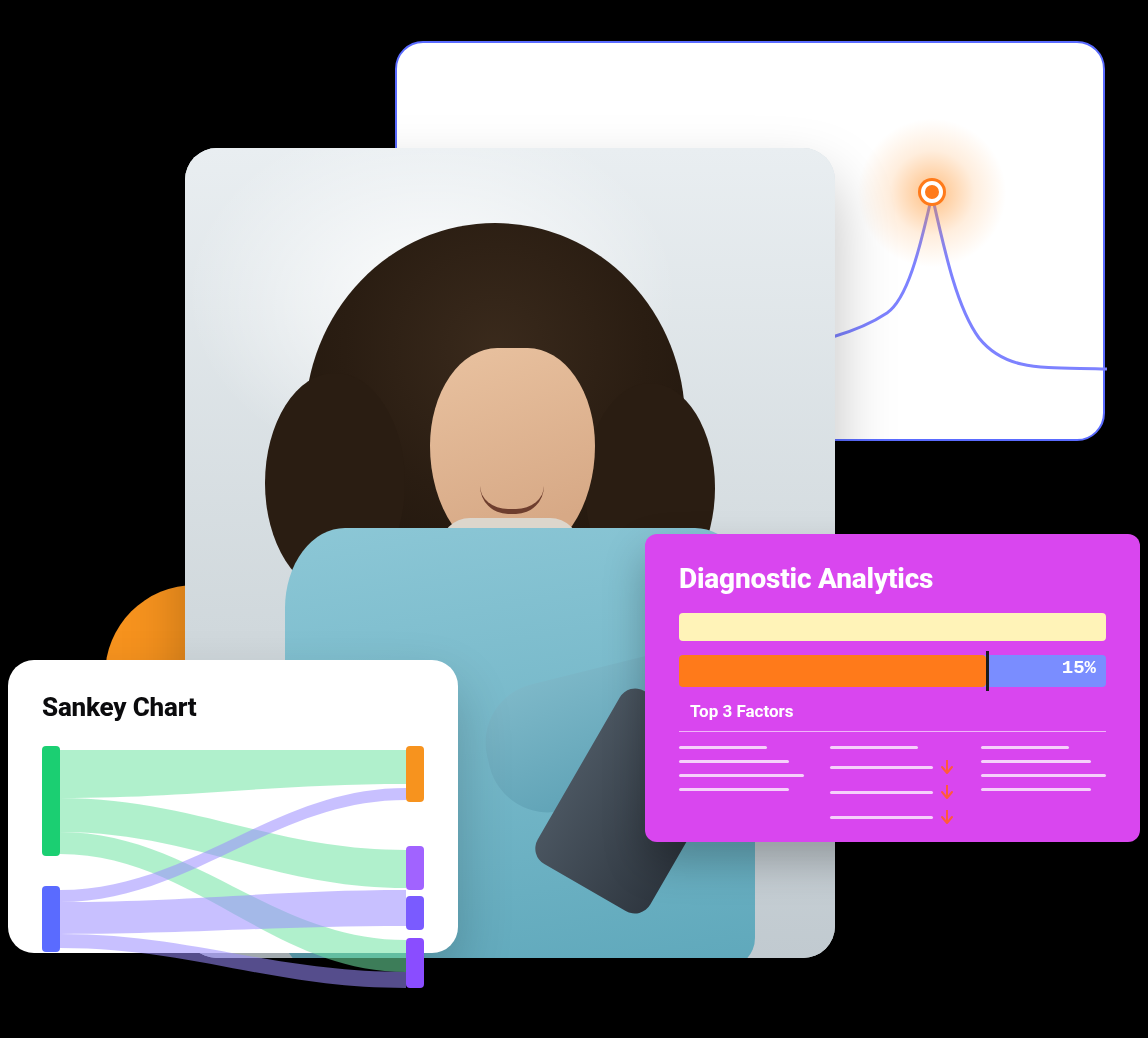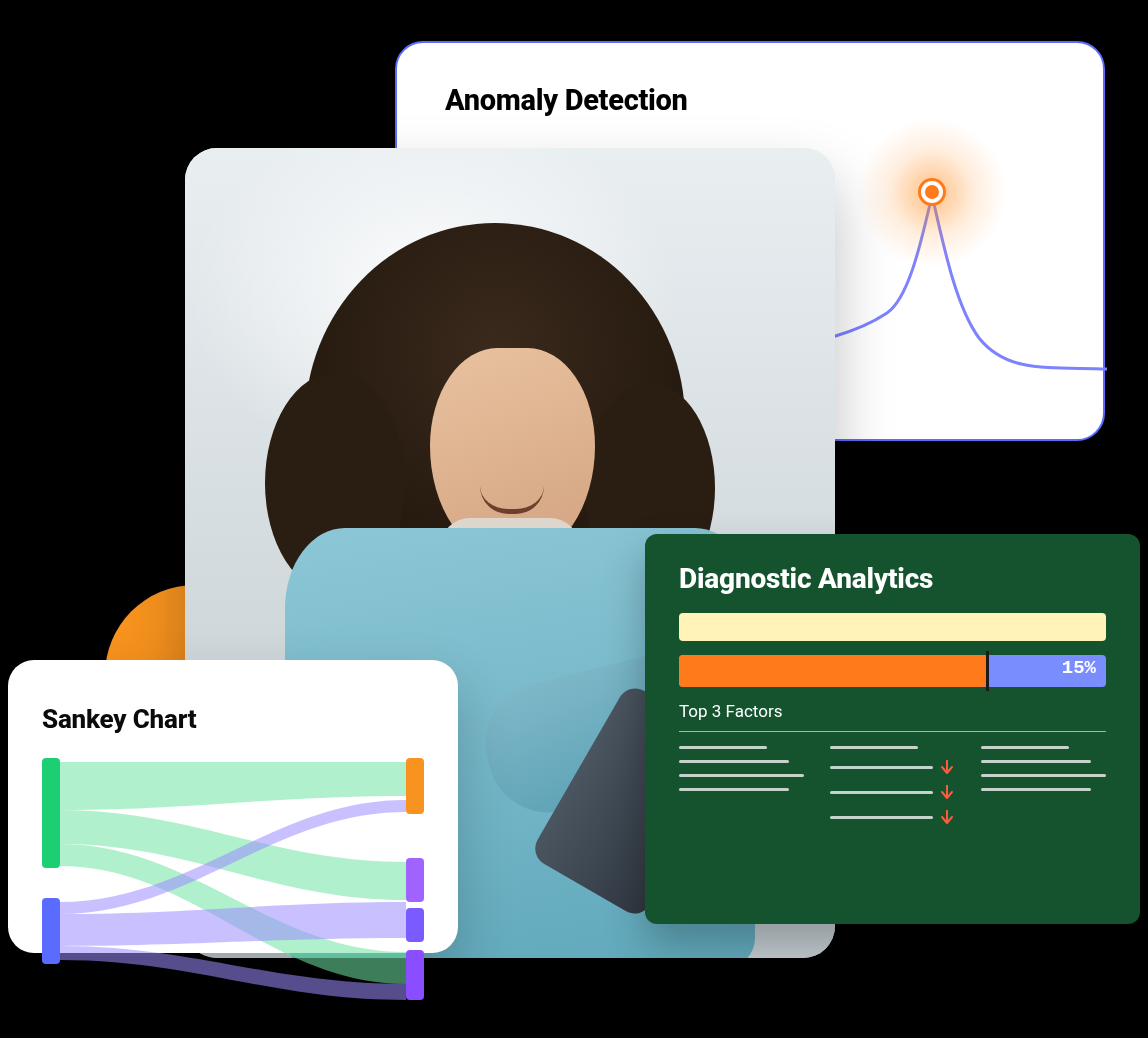--- a/index.html
+++ b/index.html
@@ -147,21 +147,21 @@
 
   
   .card-sankey {
     position: absolute;
     left: 8px;
     top: 660px;
     width: 450px;
     height: 293px;
     background:#fff;
     border-radius: 26px;
-    padding: 44px 34px 26px;
+    padding: 32px 34px 26px;
     box-shadow: 0 25px 55px rgba(0,0,0,.2);
   }
   .card-sankey h2{
     font-size:26px;
     font-weight:800;
     color:#0b0b0d;
     letter-spacing:-.2px;
     margin-bottom: 18px;
   }
   .sankey-area{
@@ -175,22 +175,22 @@
     border-radius:4px;
   }
   .sk-flow{ fill-opacity:.55; }
 
   
   .card-diag {
     position: absolute;
     left: 645px;
     top: 534px;
     width: 495px;
-    height: 390px;
-    background:#14532d;
+    height: 308px;
+    background:#d946ef;
     border-radius: 12px;
     padding: 28px 34px 26px;
     color:#fff;
     box-shadow: 0 20px 40px rgba(0,0,0,.25);
   }
   .card-diag h2{
     font-size:28px;
     font-weight:800;
     letter-spacing:-.2px;
     margin-bottom:18px;
@@ -206,22 +206,22 @@
   .bar-yellow{ background:#fff3b8; }
   .bar-track{ background:#7a8dff; }
   .bar-fill{ position:absolute; left:0; top:0; bottom:0; background:#ff7a1a; border-radius:4px; }
   .bar-tick{ position:absolute; top:-4px; bottom:-4px; width:3px; background:#1b1b1b; }
   .bar-label{
     position:absolute; right:10px; top:2px;
     font-size:19px; font-weight:600; color:#fff;
   }
   .factors-title{
     font-size:17px;
-    margin:14px 0 10px;
-    font-weight:400;
+    margin:14px 11px 10px;
+    font-weight:700;
   }
   .factors-line{
     height:1px;
     background:rgba(255,255,255,.6);
     margin-bottom:14px;
   }
   .factors-cols{
     display:flex;
     gap:26px;
   }
@@ -245,21 +245,20 @@
 
 </style>
 </head>
 <body>
 
 <div class="stage">
 
   <div class="accent-circle"></div>
 
   <div class="card-anomaly">
-    <h2>Anomaly Detection</h2>
     <div class="anom-chart">
       <div class="an-glow"></div>
       <svg viewBox="0 0 710 310" width="710" height="310">
         <path class="an-line" d="M0,240 C60,236 120,242 180,238 C240,234 300,228 360,220 C420,210 460,200 490,180 C510,166 522,120 535,62 C548,120 560,175 582,205 C610,240 650,234 710,236"></path>
       </svg>
       <div class="an-dot"></div>
     </div>
   </div>
 
   <div class="card-photo">

